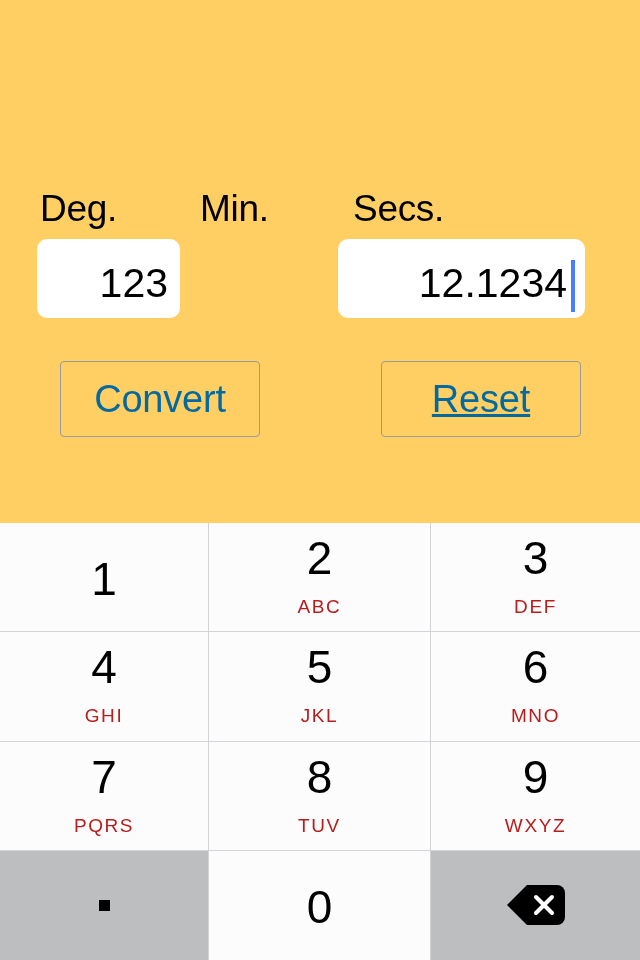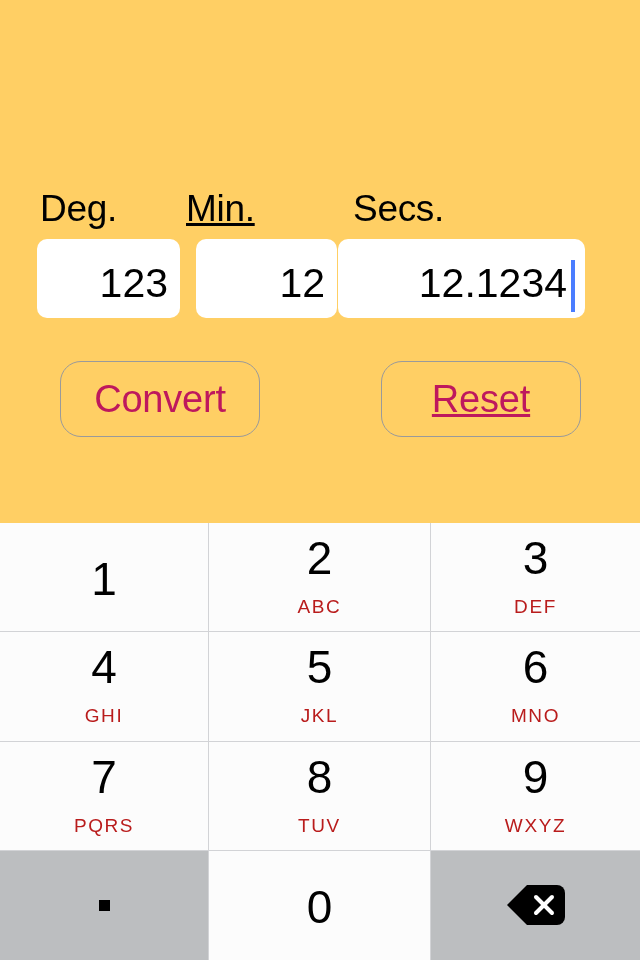--- a/index.html
+++ b/index.html
@@ -37,21 +37,21 @@
   .field-label {
     position: absolute;
     font-size: 37px;
     line-height: 44px;
     color: #000000;
     letter-spacing: -0.3px;
     white-space: nowrap;
   }
 
   .label-deg  { left: 40px;  top: 187px; }
-  .label-min  { left: 186px; top: 187px; text-decoration: underline; }
+  .label-min  { left: 200px; top: 187px; }
   .label-secs { left: 353px; top: 187px; }
 
   .text-field {
     position: absolute;
     background: #ffffff;
     border: none;
     border-radius: 10px;
     height: 79px;
     top: 239px;
     font-family: "Liberation Sans", sans-serif;
@@ -86,24 +86,24 @@
     position: relative;
     top: 1px;
   }
 
   .action-btn {
     position: absolute;
     top: 361px;
     height: 76px;
     background: transparent;
     border: 1px solid #9a9a9a;
-    border-radius: 21px;
+    border-radius: 4px;
     font-family: "Liberation Sans", sans-serif;
     font-size: 38px;
-    color: #be185d;
+    color: #0369a1;
     cursor: pointer;
     display: flex;
     align-items: center;
     justify-content: center;
     letter-spacing: -0.2px;
   }
 
   .btn-convert { left: 60px;  width: 200px; }
   .btn-reset   { left: 381px; width: 200px; text-decoration: underline; }
 
@@ -191,23 +191,20 @@
   <div class="form-area">
 
     <div class="field-label label-deg">Deg.</div>
     <div class="field-label label-min">Min.</div>
     <div class="field-label label-secs">Secs.</div>
 
     <div class="text-field field-deg">
       <span class="field-value">123</span>
     </div>
 
-    <div class="text-field field-min">
-      <span class="field-value">12</span>
-    </div>
 
     <div class="text-field field-secs">
       <span class="field-value">12.1234</span>
         <span class="caret"></span>
     </div>
 
     <div class="action-btn btn-convert">Convert</div>
 
     <div class="action-btn btn-reset">Reset</div>
   </div>

